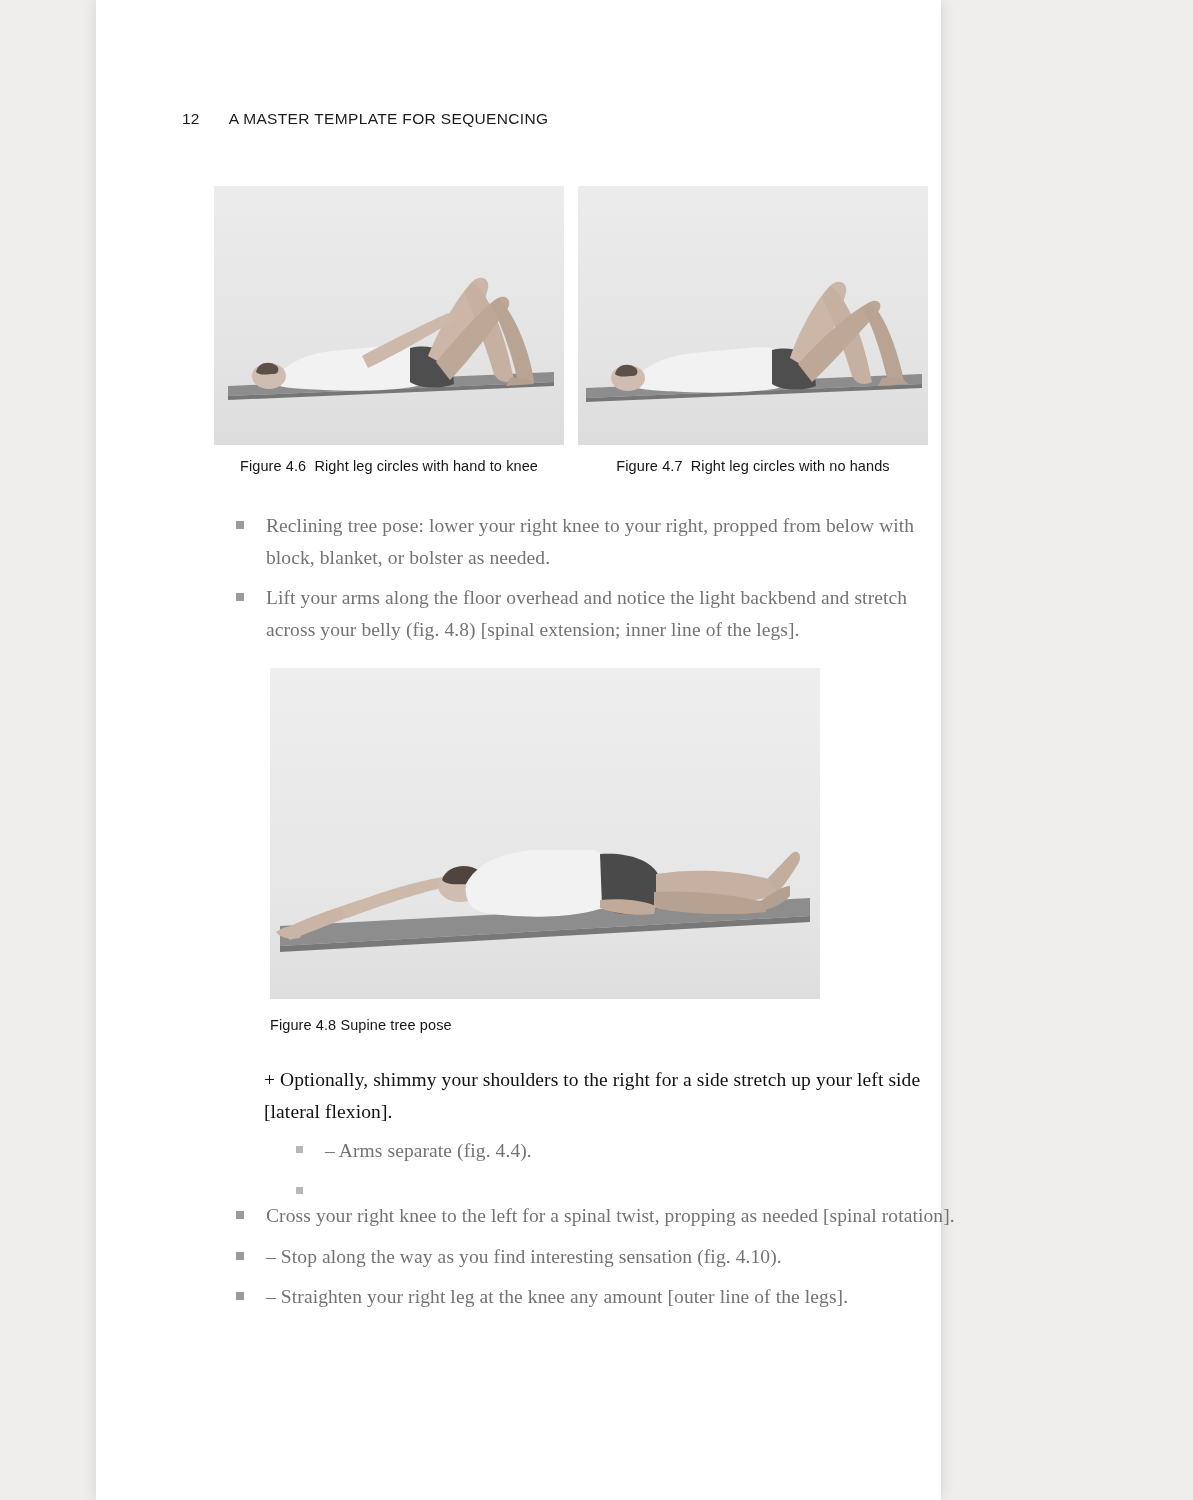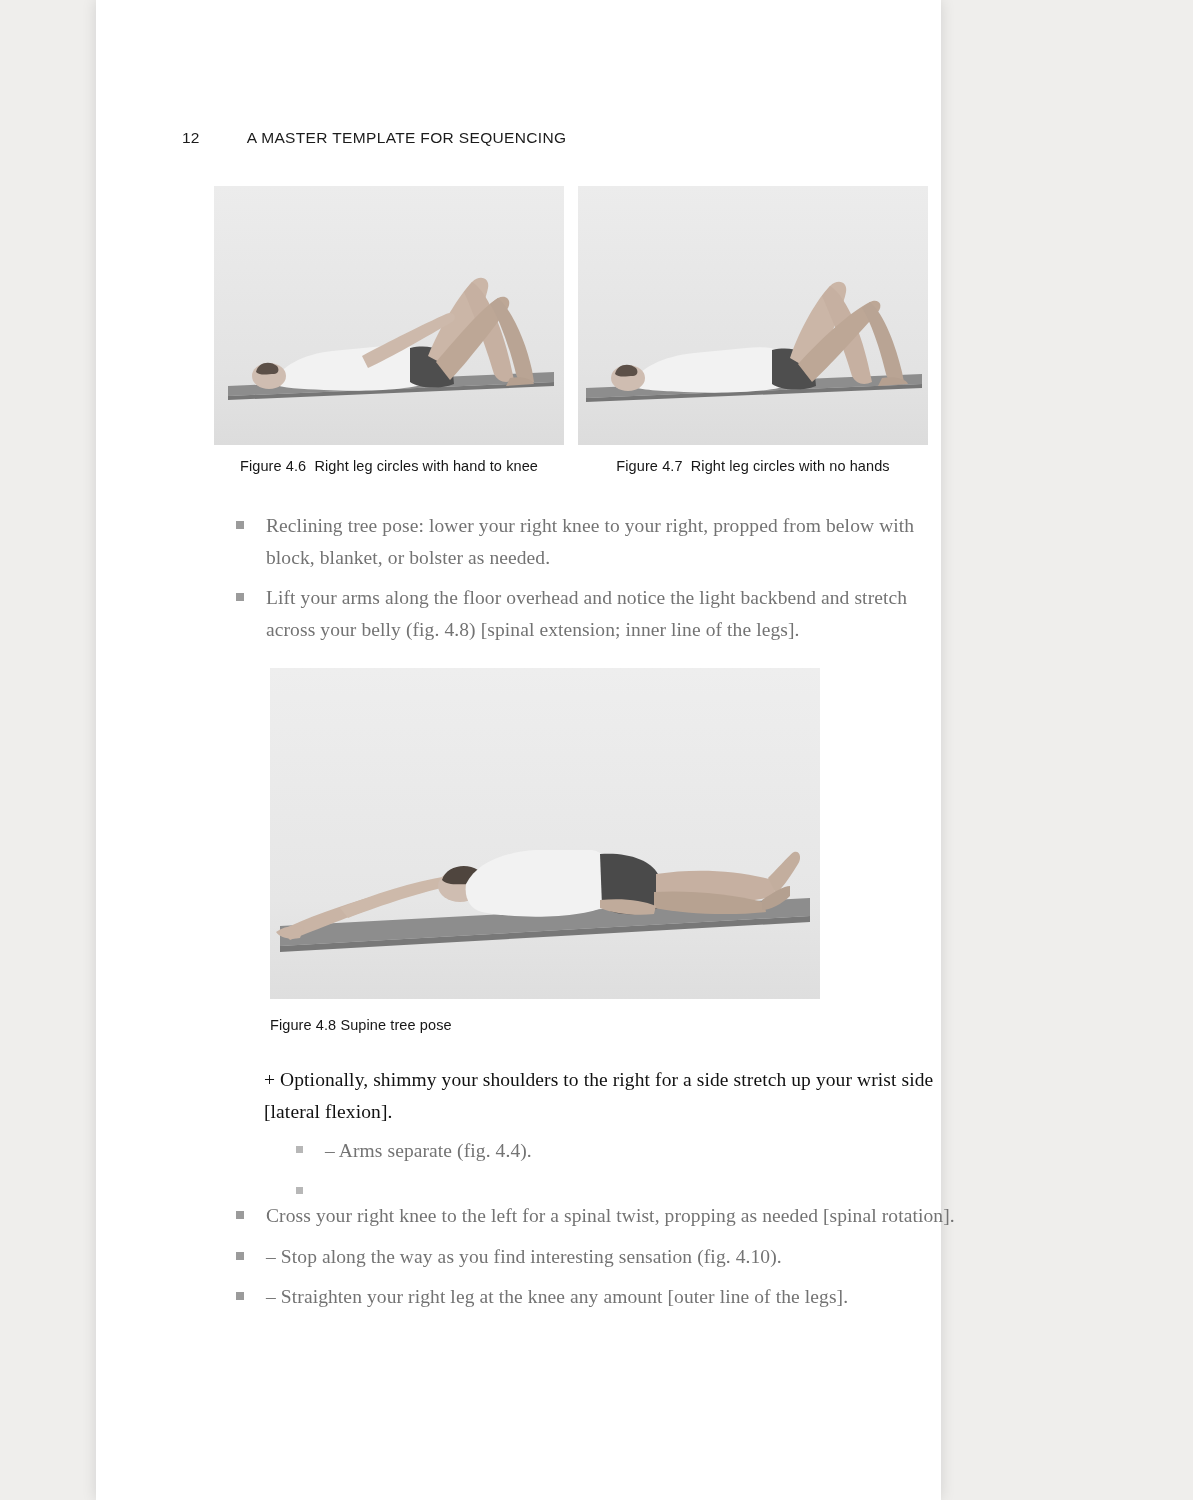--- a/index.html
+++ b/index.html
@@ -28,25 +28,24 @@
     left: 96px;
     top: 0;
     width: 845px;
     height: 1500px;
     background: #ffffff;
   }
   
   .header {
     position: absolute;
     left: 86px;
-    top: 129px;
+    top: 110px;
     display: flex;
     align-items: baseline;
     font-family: "Liberation Sans", sans-serif;
-    gap: 18px;
   }
   .header .pagenum {
     font-size: 15.5px;
     letter-spacing: 0.2px;
     color: #1b1b1b;
   }
   .header .title {
     margin-left: 29px;
     font-size: 15.5px;
     letter-spacing: 0.35px;
@@ -291,21 +290,21 @@
         <path d="M330,232 C352,230 372,232 386,238 L384,246 C366,248 344,246 330,240 Z" fill="#c0ab9b"></path>
       </svg>
     </div>
     <div class="figcap-left">
       <span class="num">Figure 4.8</span>
       <span>Supine tree pose</span>
     </div>
   </div>
 
   <div class="lower">
-    <div class="plain-para">+ Optionally, shimmy your shoulders to the right for a side stretch up your wrist side [lateral flexion].</div>
+    <div class="plain-para">+ Optionally, shimmy your shoulders to the right for a side stretch up your left side [lateral flexion].</div>
     <div class="sub-bullets">
       <div class="bullet">
         <span class="sq light"></span>
         <span class="btext">– Arms separate (fig. 4.4).</span>
       </div>
       <div class="bullet">
         <span class="sq light"></span>
       </div>
     </div>
   </div>

